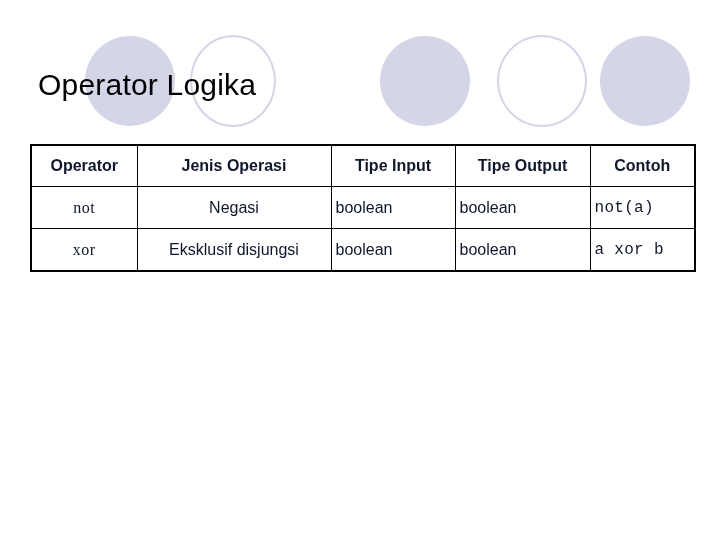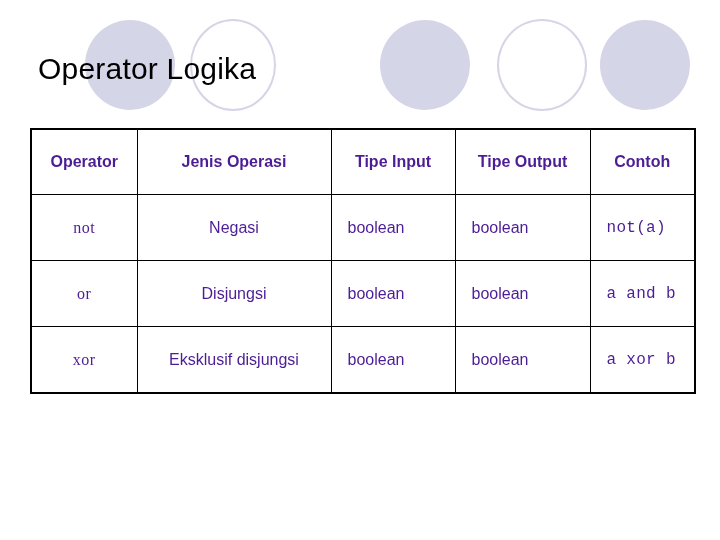--- a/index.html
+++ b/index.html
@@ -11,21 +11,21 @@
     height: 540px;
     background: #ffffff;
     font-family: "Liberation Sans", sans-serif;
     overflow: hidden;
     position: relative;
   }
 
   #slide {
     position: absolute;
     left: 0;
-    top: 0;
+    top: 16px;
     width: 720px;
     height: 442px;
     background: #ffffff;
   }
 
   
   .deco-layer {
     position: absolute;
     left: 0;
     top: 0;
@@ -76,25 +76,25 @@
   table.logic-table {
     border-collapse: collapse;
     table-layout: fixed;
     width: 664px;
     background: #ffffff;
     border: 2px solid #000000;
   }
   table.logic-table td,
   table.logic-table th {
     border: 1.5px solid #000000;
-    padding: 16px;
+    padding: 4px;
     height: 33px;
     vertical-align: middle;
     font-size: 16px;
-    color: #4c1d95;
+    color: #0f172a;
     background: #ffffff;
   }
   table.logic-table thead th {
     font-weight: bold;
     text-align: center;
     font-family: "Liberation Sans", sans-serif;
     height: 32px;
     font-size: 16px;
   }
 
@@ -166,27 +166,20 @@
       </thead>
       <tbody>
         <tr>
           <td class="cell-operator">not</td>
           <td class="cell-jenis">Negasi</td>
           <td class="cell-input">boolean</td>
           <td class="cell-output">boolean</td>
           <td class="cell-contoh">not(a)</td>
         </tr>
         <tr>
-          <td class="cell-operator">or</td>
-          <td class="cell-jenis">Disjungsi</td>
-          <td class="cell-input">boolean</td>
-          <td class="cell-output">boolean</td>
-          <td class="cell-contoh">a and b</td>
-        </tr>
-        <tr>
           <td class="cell-operator">xor</td>
           <td class="cell-jenis">Eksklusif disjungsi</td>
           <td class="cell-input">boolean</td>
           <td class="cell-output">boolean</td>
           <td class="cell-contoh">a xor b</td>
         </tr>
       </tbody>
     </table>
   </div>
 

